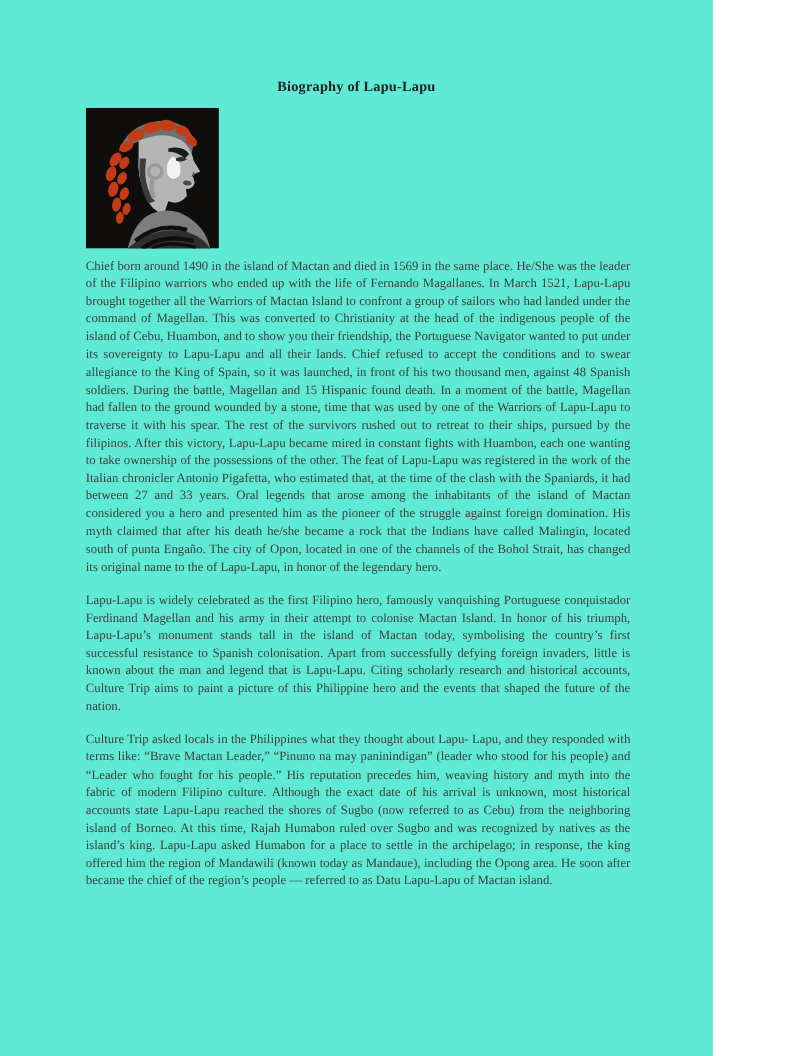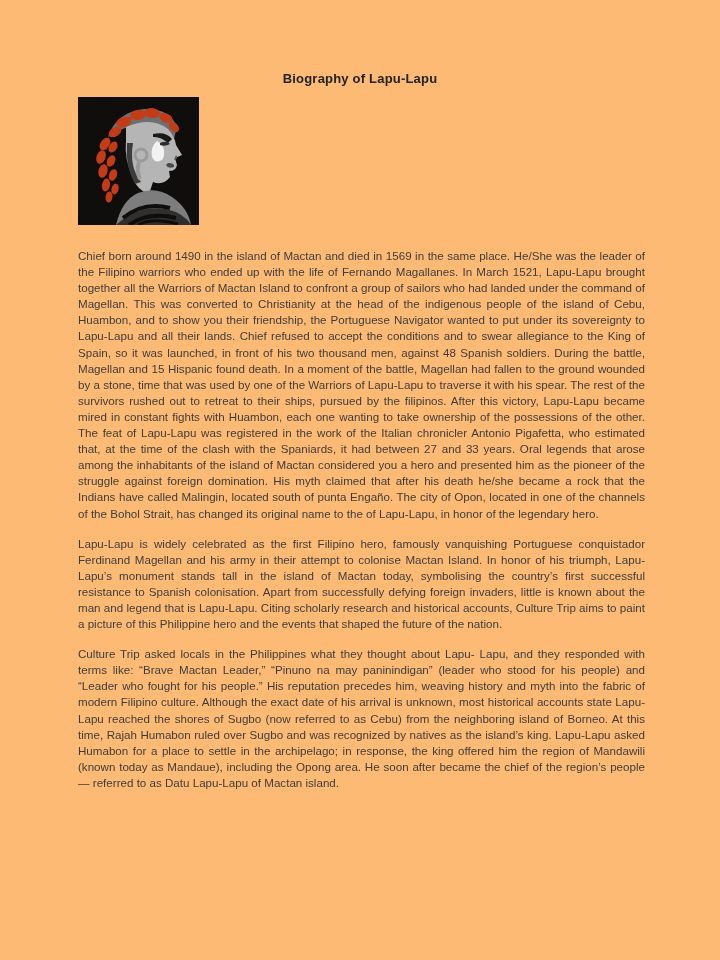--- a/index.html
+++ b/index.html
@@ -2,25 +2,25 @@
 <html><head>
 <meta charset="utf-8">
 <style>
   html, body {
     margin: 0;
     padding: 0;
     background: #ffffff;
   }
   .page {
     position: relative;
-    width: 720px;
+    width: 648px;
     height: 960px;
-    background: #fdba74;
+    background: #5eead4;
     overflow: hidden;
-    font-family: Liberation Sans, sans-serif;
+    font-family: Liberation Serif, serif;
   }
   .doc-title {
     margin: 71px 0 0 0;
     text-align: center;
     font-size: 13px;
     font-weight: bold;
     color: #222222;
     letter-spacing: 0.2px;
   }
   .portrait {
@@ -31,21 +31,21 @@
   }
   .portrait svg { width: 121px; height: 128px; display: block; }
   .body-text p {
     margin: 14px 75px 0 78px;
     font-size: 11.6px;
     line-height: 16.1px;
     color: #3d3d3d;
     text-align: justify;
   }
   .body-text p.first {
-    margin-top: 23px;
+    margin-top: 8px;
   }
 </style>
 </head>
 <body>
 
 <div class="page">
 
   <h1 class="doc-title">Biography of Lapu-Lapu</h1>
 
   <div class="portrait">

